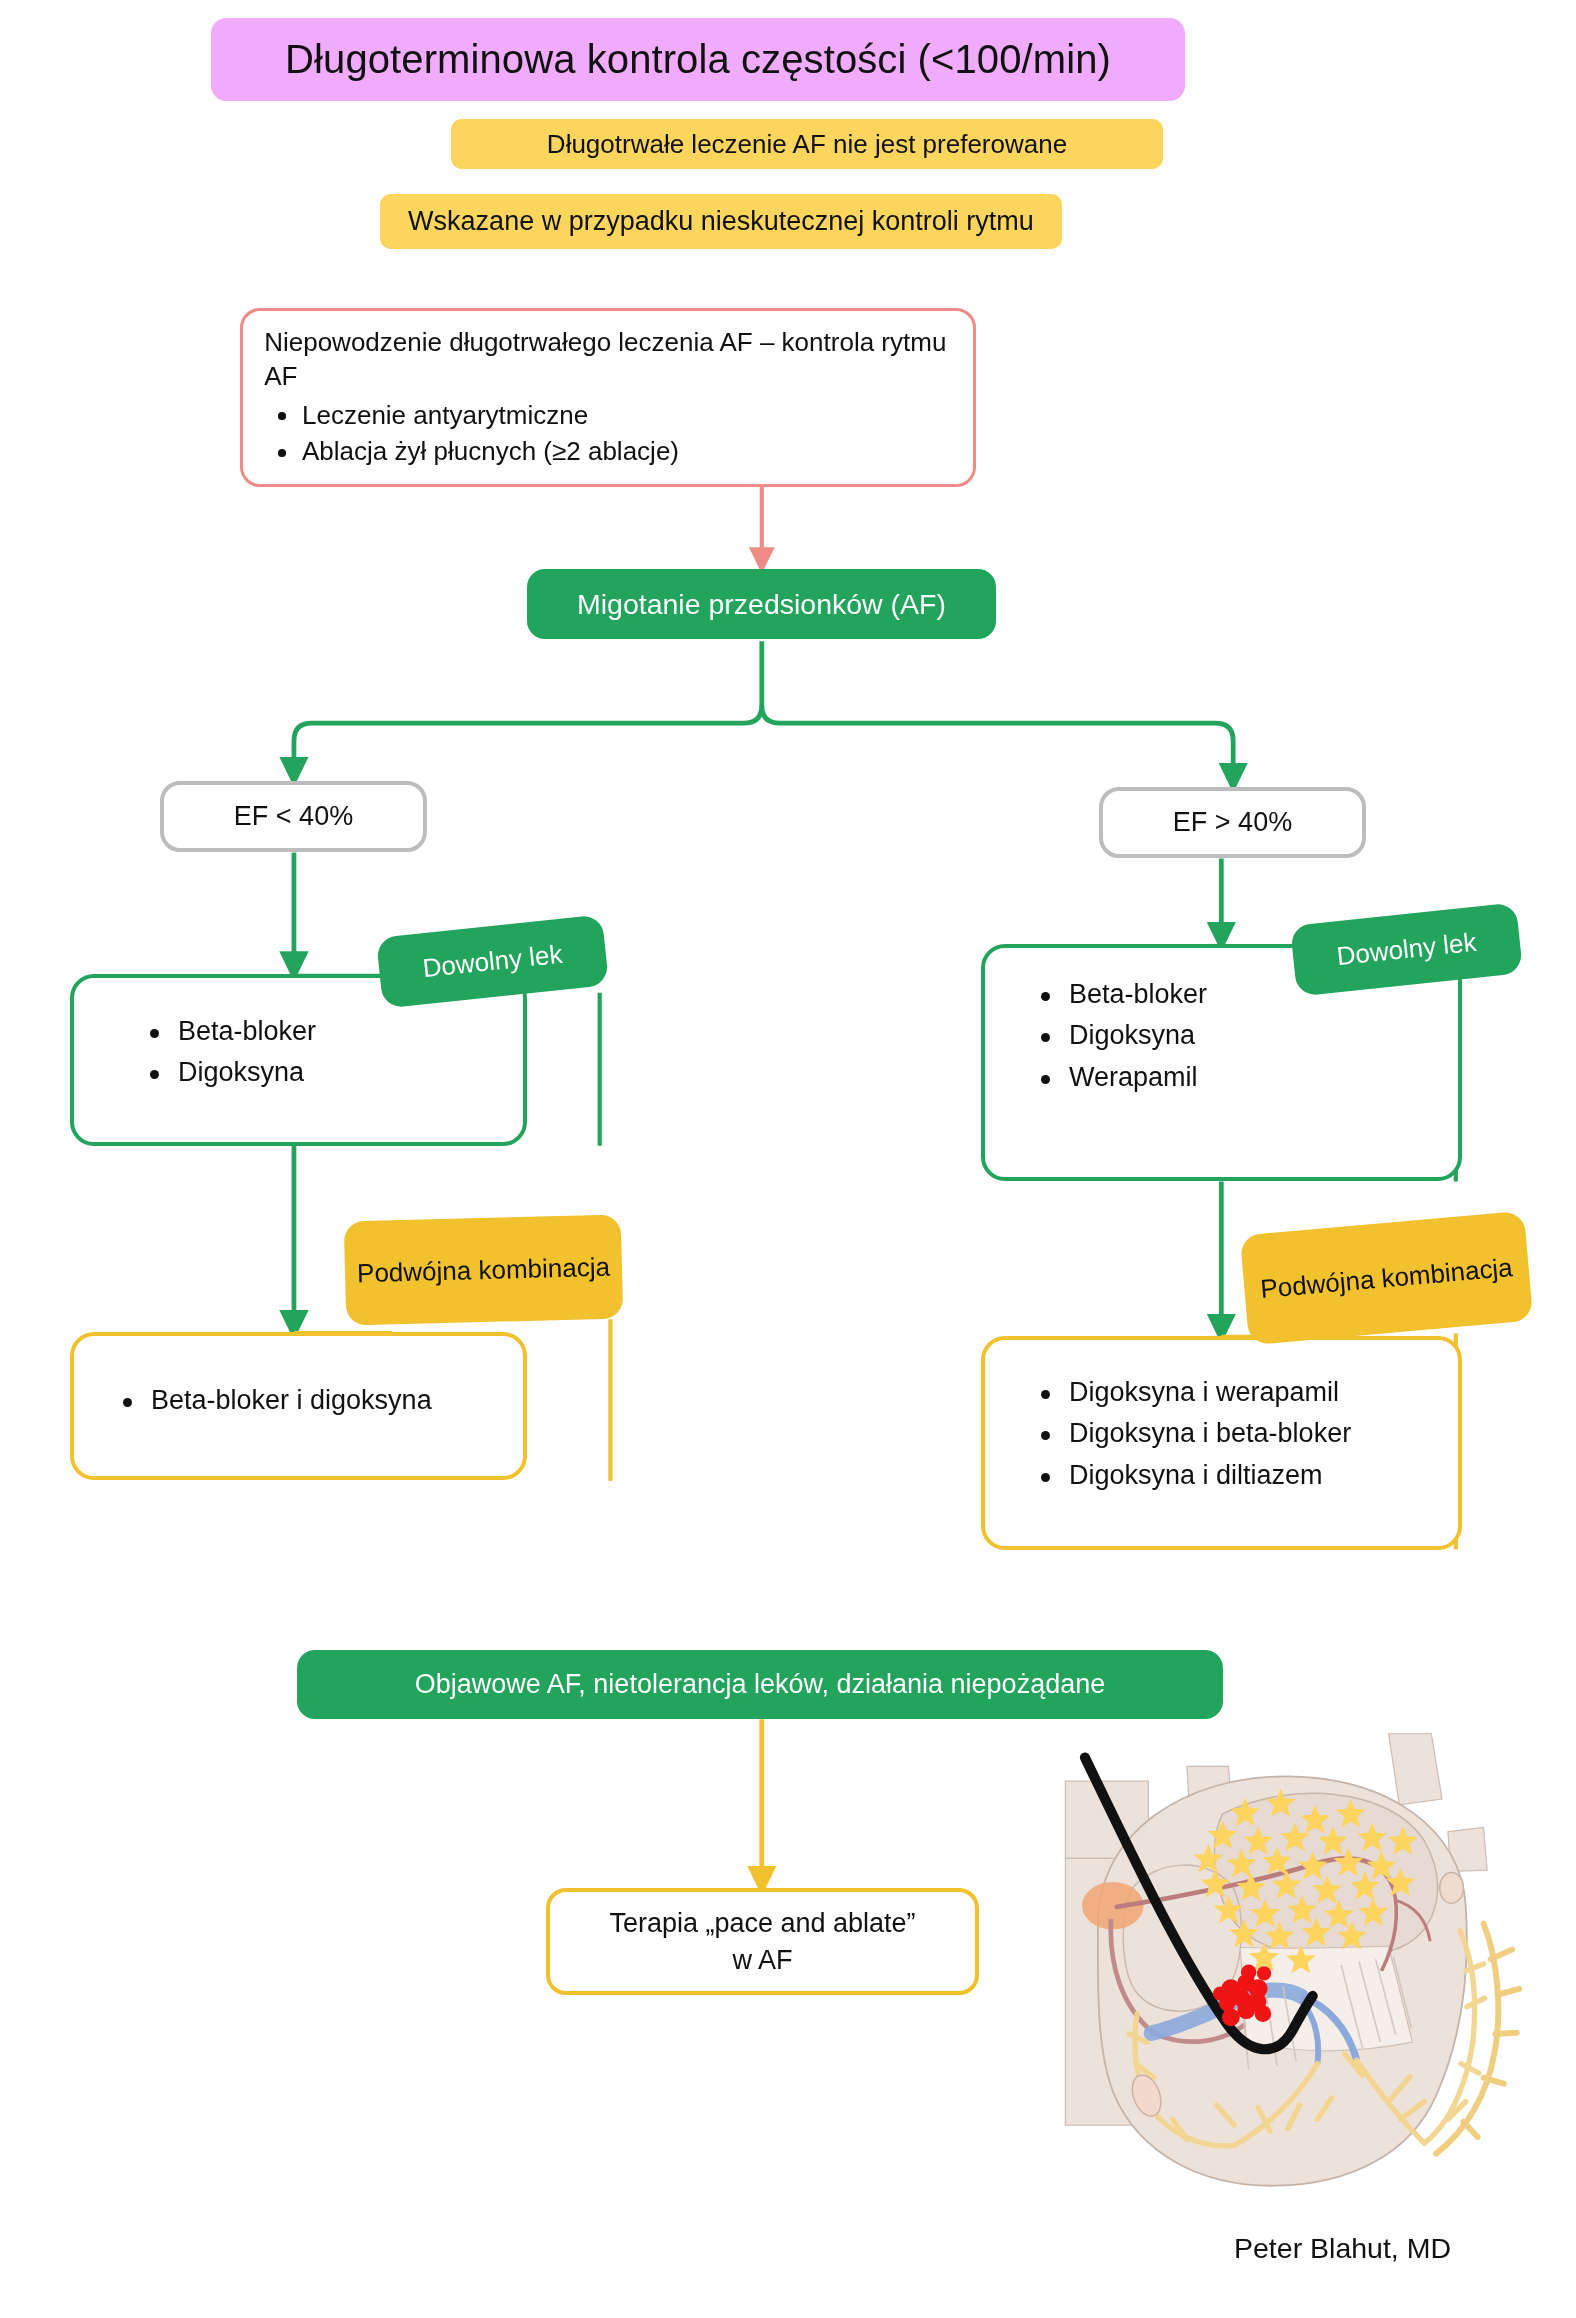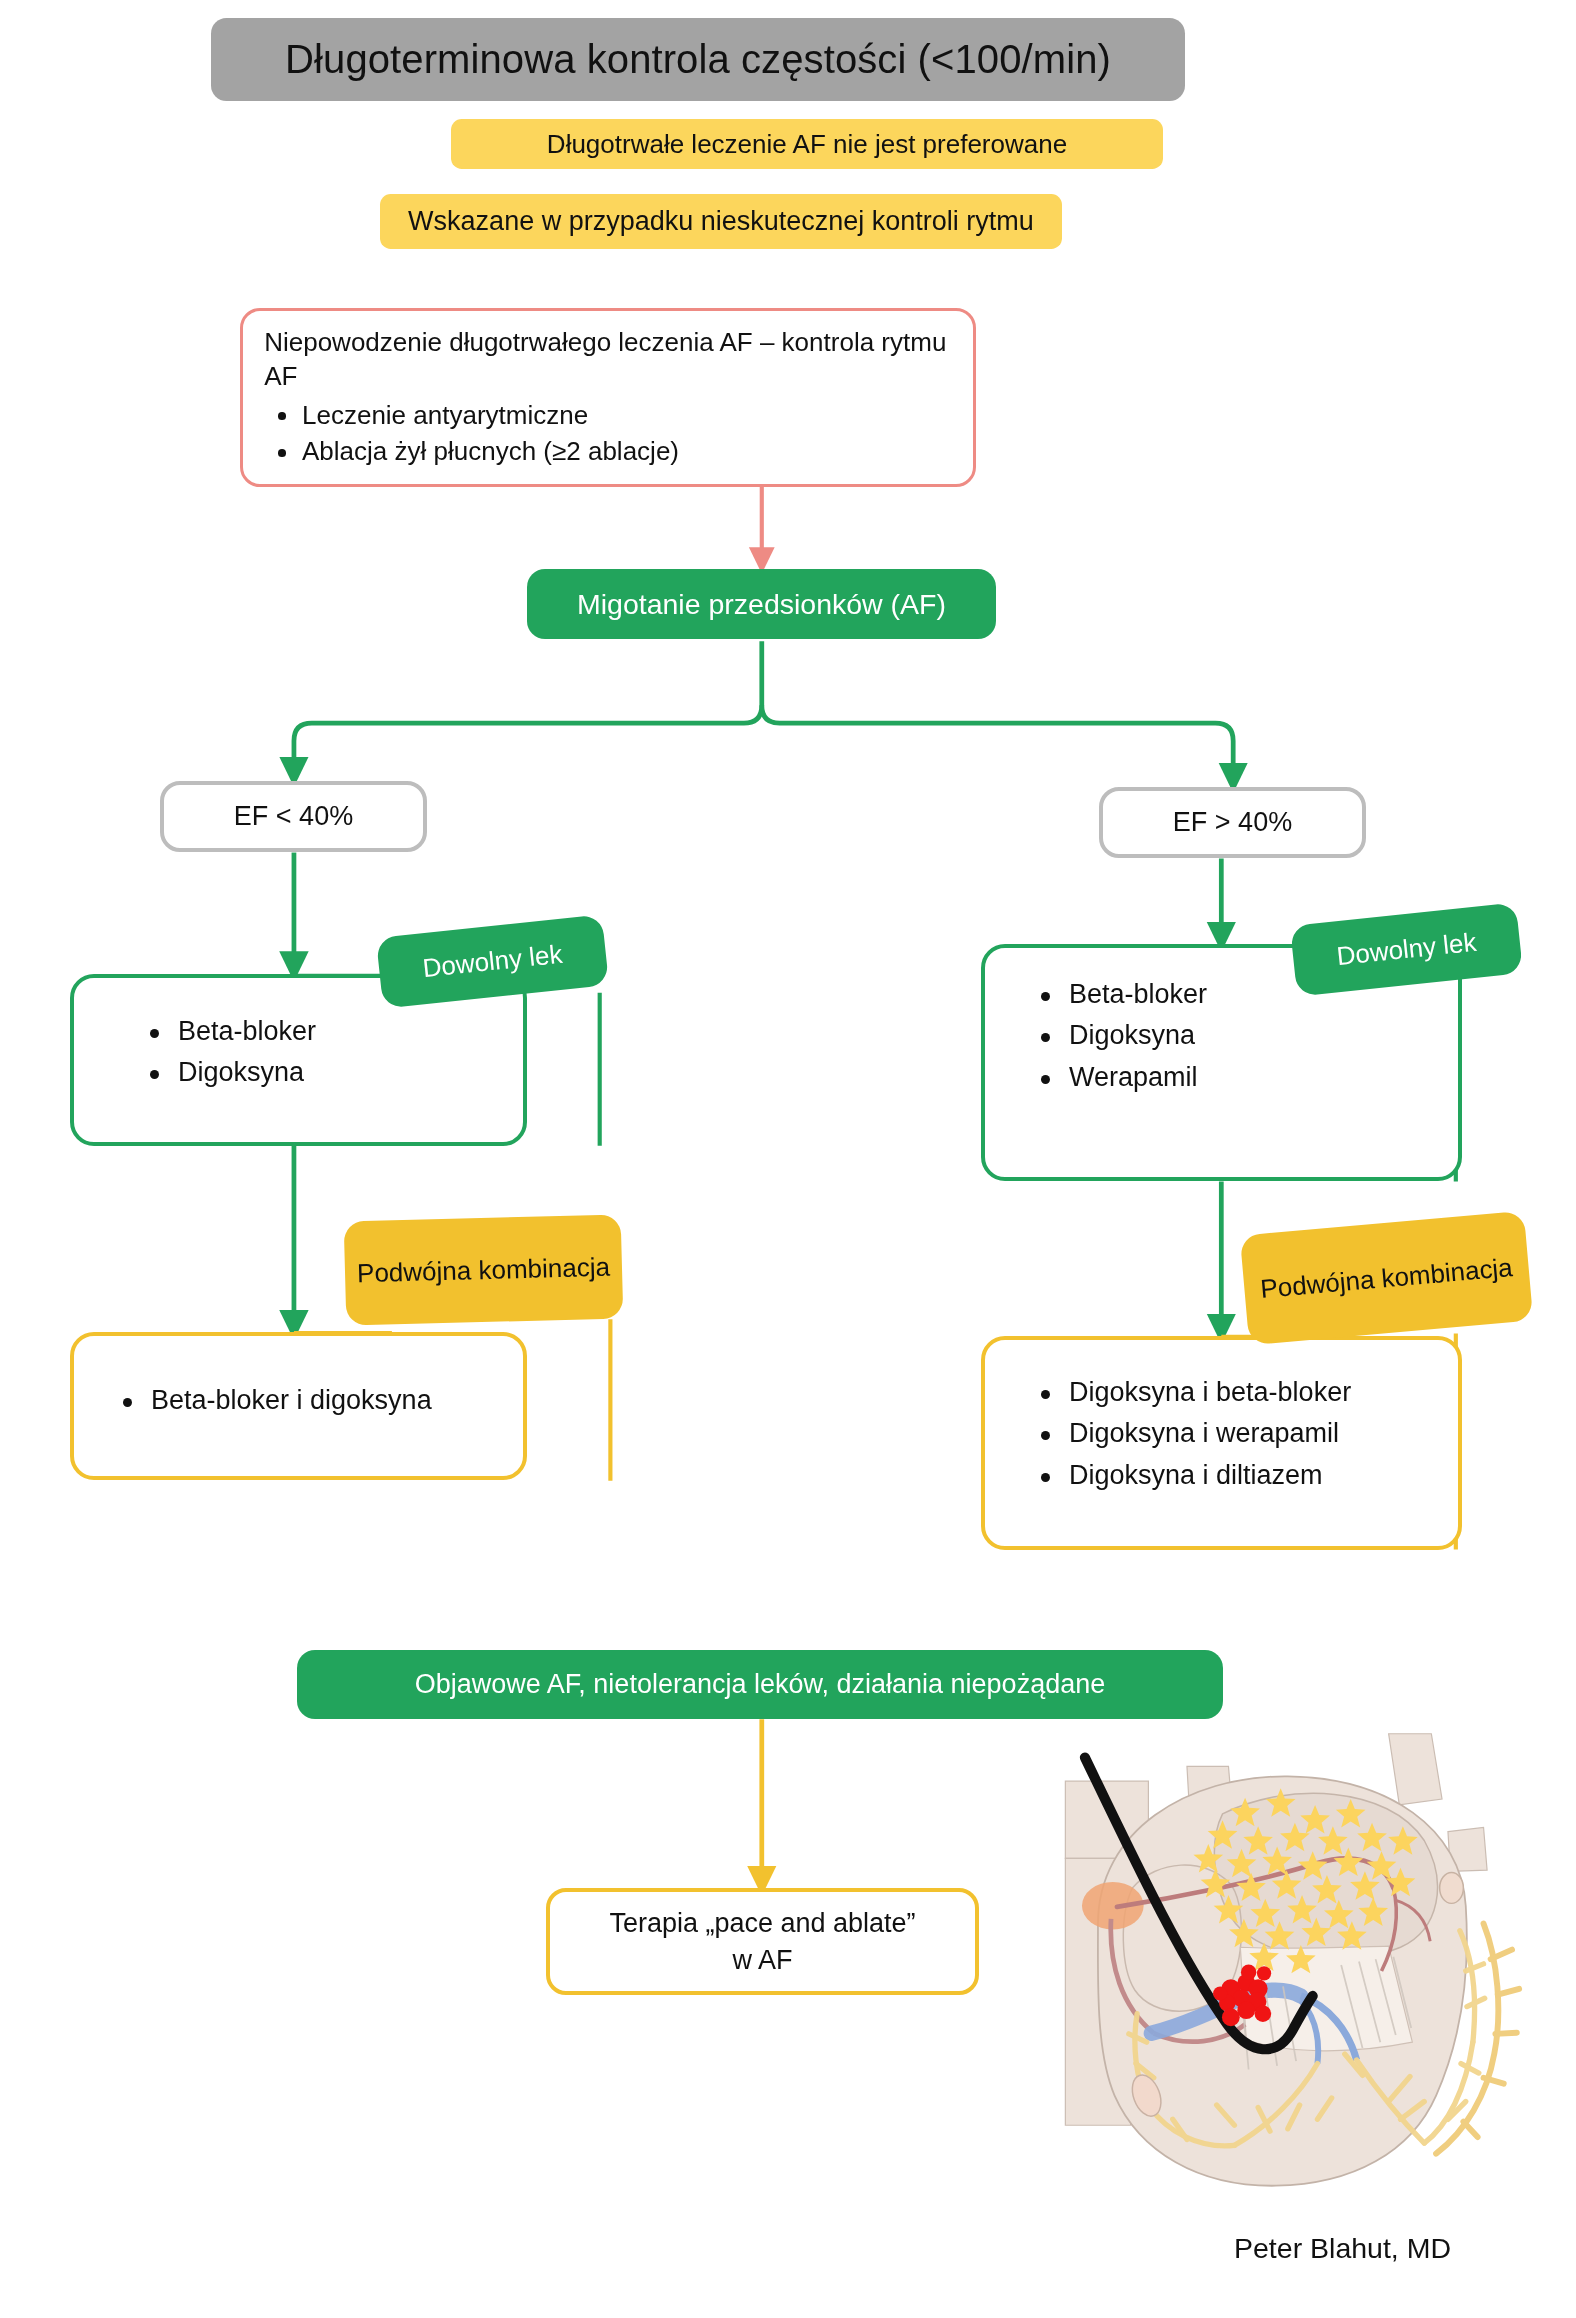--- a/index.html
+++ b/index.html
@@ -7,21 +7,21 @@
     width:1577px;height:2319px;position:relative;overflow:hidden;
     font-family:"Liberation Sans", sans-serif;
     color:#111111;
     -webkit-font-smoothing:antialiased;
   }
   .abs{position:absolute;box-sizing:border-box;}
 
   
   #title-banner{
     left:211px;top:18px;width:974px;height:83px;
-    background:#a3a3a3;border-radius:15.4px;
+    background:#f0abfc;border-radius:15.4px;
     display:flex;align-items:center;justify-content:center;
   }
   #title-banner .t{font-size:40px;letter-spacing:0.1px;white-space:nowrap;}
 
   #subtitle-1{
     left:451px;top:119px;width:712px;height:50px;
     background:#FCD65C;border-radius:10.7px;
     display:flex;align-items:center;justify-content:center;
   }
   #subtitle-1 .t{font-size:26px;white-space:nowrap;}
@@ -249,22 +249,22 @@
 </div>
 
 <div id="combo-low" class="list-box abs">
   <ul>
     <li>Beta-bloker i digoksyna</li>
   </ul>
 </div>
 
 <div id="combo-high" class="list-box abs">
   <ul>
+    <li>Digoksyna i werapamil</li>
     <li>Digoksyna i beta-bloker</li>
-    <li>Digoksyna i werapamil</li>
     <li>Digoksyna i diltiazem</li>
   </ul>
 </div>
 
 <div id="badge-any-low" class="badge badge-green abs">
   <span class="t">Dowolny lek</span>
 </div>
 <div id="badge-any-high" class="badge badge-green abs">
   <span class="t">Dowolny lek</span>
 </div>

